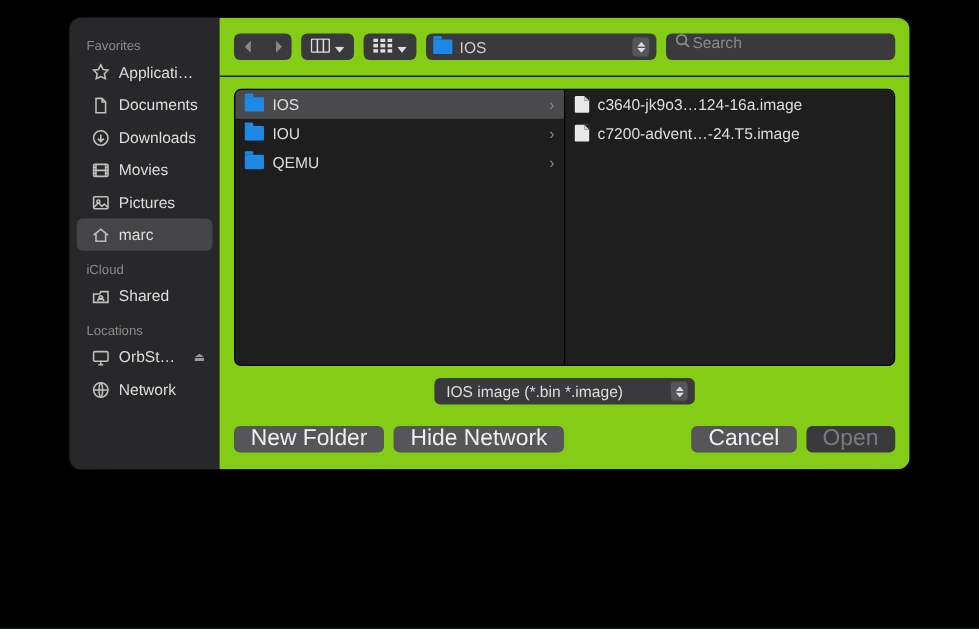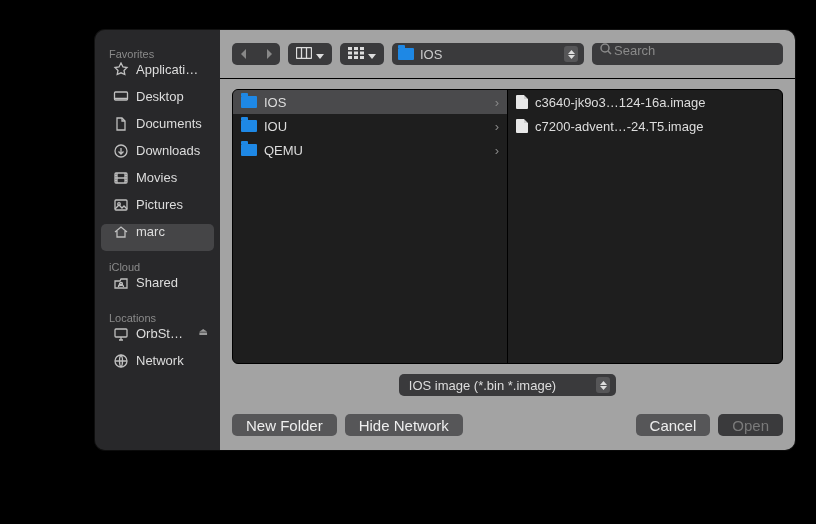--- a/index.html
+++ b/index.html
@@ -8,47 +8,46 @@
     font-family: -apple-system, "Helvetica Neue", Arial, sans-serif;
     font-size: 13px;
     color: #ccc;
     width: 816px;
     height: 524px;
     overflow: hidden;
   }
   .window {
     position: absolute;
     left: 58px;
-    top: 30px;
+    top: 15px;
     width: 700px;
-    height: 420px;
+    height: 376px;
     background: #1e1e1e;
     border-radius: 10px;
     box-shadow: 0 30px 60px rgba(0,0,0,0.6), 0 0 0 1px rgba(255,255,255,0.08);
     display: flex;
     overflow: hidden;
-    margin-left: 37px;
   }
   .sidebar {
     width: 125px;
     background: #28282a;
     padding: 8px 0 8px 0;
     display: flex;
     flex-direction: column;
     color: #bdbdbd;
     overflow: hidden;
   }
   .section-label {
     font-size: 11px;
     color: #8a8a8a;
     margin: 10px 0 2px 14px;
   }
   .sidebar-item {
     display: flex;
-    align-items: flex-start;
+    align-items: center;
     gap: 7px;
     height: 27px;
     padding: 0 6px 0 12px;
     border-radius: 5px;
     margin: 0 6px;
     cursor: default;
     color: #ddd;
     white-space: nowrap;
     overflow: hidden;
     text-overflow: ellipsis;
@@ -66,21 +65,21 @@
     color: #bfbfbf;
   }
   .sidebar-item .lbl {
     overflow: hidden;
     text-overflow: ellipsis;
   }
   .main {
     flex: 1;
     display: flex;
     flex-direction: column;
-    background: #a3a3a3;
+    background: #84cc16;
   }
   .toolbar {
     height: 48px;
     display: flex;
     align-items: center;
     gap: 8px;
     padding: 0 12px;
     border-bottom: 1px solid #000;
   }
   .nav-group {
@@ -231,21 +230,21 @@
     padding: 8px 12px 14px 12px;
   }
   .btn {
     height: 22px;
     padding: 0 14px;
     background: #565658;
     border-radius: 5px;
     display: flex;
     align-items: center;
     color: #eee;
-    font-size: 15px;
+    font-size: 19px;
   }
   .btn.disabled {
     background: #3a3a3c;
     color: #7a7a7a;
   }
   .spacer { flex: 1; }
   .eject { margin-left: auto; color:#9a9a9a; font-size:10px; }
 </style>
 </head>
 <body>
@@ -255,29 +254,20 @@
   <aside class="sidebar">
     <div class="section-label">Favorites</div>
 
     <div class="sidebar-item">
       <span class="ic">
           <svg width="16" height="16" viewBox="0 0 16 16" fill="none" stroke="currentColor" stroke-width="1.3">
             <path d="M8 1l2 4 4 .5-3 3 .8 4L8 10.8 4.2 12.5 5 8.5 2 5.5 6 5z"></path>
           </svg>
         </span>
       <span class="lbl">Applicati…</span>
-    </div>
-    <div class="sidebar-item">
-      <span class="ic">
-          <svg width="16" height="16" viewBox="0 0 16 16" fill="none" stroke="currentColor" stroke-width="1.3">
-            <rect x="1.5" y="3" width="13" height="8" rx="1"></rect>
-            <path d="M1.5 9.5h13"></path>
-          </svg>
-        </span>
-      <span class="lbl">Desktop</span>
     </div>
     <div class="sidebar-item">
       <span class="ic">
           <svg width="16" height="16" viewBox="0 0 16 16" fill="none" stroke="currentColor" stroke-width="1.3">
             <path d="M4 2h5l3 3v9H4z"></path>
             <path d="M9 2v3h3"></path>
           </svg>
         </span>
       <span class="lbl">Documents</span>
     </div>

